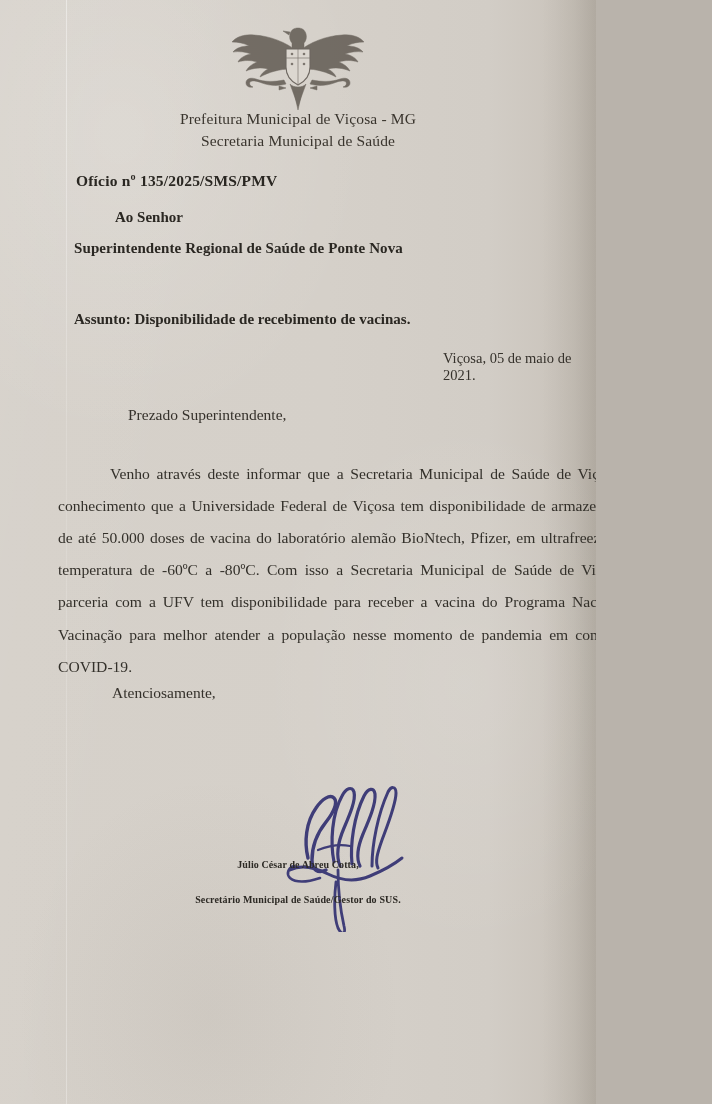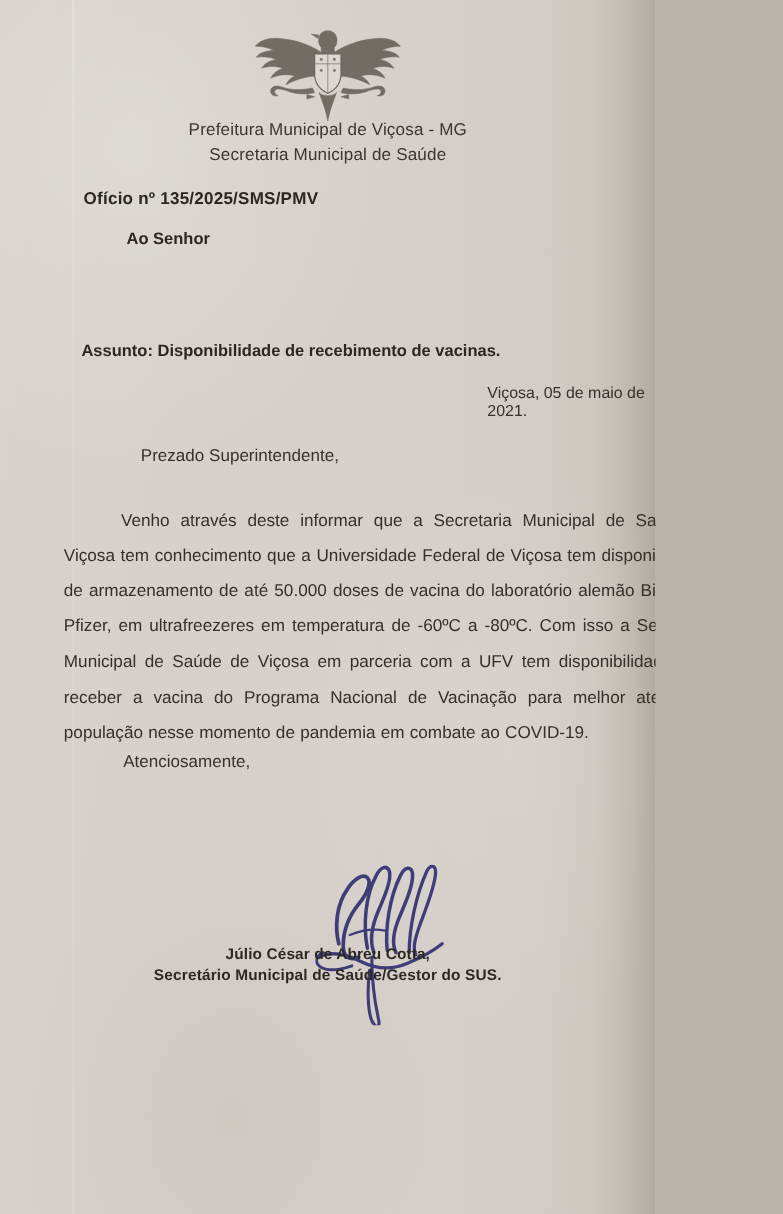--- a/index.html
+++ b/index.html
@@ -9,21 +9,21 @@
   }
 
   #page {
     position: relative;
     width: 596px;
     height: 1104px;
     overflow: hidden;
     background:
       linear-gradient(100deg, rgba(255,255,255,0.05) 0%, rgba(0,0,0,0.0) 35%),
       linear-gradient(to right, #d6d1ca 0%, #d5d0c9 55%, #d2cdc6 82%, #cbc5bd 93%, #c3bdb4 100%);
-    font-family: Liberation Sans, sans-serif;
+    font-family: Liberation Serif, serif;
     color: #2a2722;
   }
 
   
   .paper-tint {
     position: absolute;
     inset: 0;
     background:
       radial-gradient(60% 40% at 20% 12%, rgba(255,255,255,0.16), rgba(255,255,255,0) 70%),
       radial-gradient(50% 35% at 78% 62%, rgba(255,255,255,0.10), rgba(255,255,255,0) 70%),
@@ -173,26 +173,26 @@
     pointer-events: none;
   }
   .signature-mark svg { display: block; width: 100%; height: 100%; }
 
   .signer {
     position: absolute;
     left: 0; right: 0;
     top: 858px;
     text-align: center;
     font-weight: bold;
-    font-size: 14px;
+    font-size: 10px;
     line-height: 1.36;
     letter-spacing: 0.1px;
     color: #2c2924;
   }
-  .signer .line2 { letter-spacing: 0.15px; }
+  .signer .line2 { letter-spacing: 0.15px; margin-top: 21px; }
 </style>
 </head>
 <body>
 
 <div id="page">
 
   <div class="paper-tint"></div>
   <div class="crease crease-left"></div>
   <div class="crease crease-right-a"></div>
   <div class="crease crease-right-b"></div>
@@ -245,20 +245,21 @@
     <div class="org-header">
       <div>Prefeitura Municipal de Viçosa - MG</div>
       <div>Secretaria Municipal de Saúde</div>
     </div>
 
     <div class="oficio">Ofício nº 135/2025/SMS/PMV</div>
 
     <div class="ao-senhor">Ao Senhor</div>
 
     <div class="recipient">
+      <div>Superintendente Regional de Saúde de Ponte Nova</div>
     </div>
 
     <div class="assunto">Assunto: Disponibilidade de recebimento de vacinas.</div>
 
     <div class="date-line">Viçosa, 05 de  maio de 2021.</div>
 
     <div class="salutation">Prezado Superintendente,</div>
 
     <div class="body-text">Venho através deste informar que a Secretaria Municipal de Saúde de Viçosa tem conhecimento que a Universidade Federal de Viçosa tem disponibilidade de armazenamento de até 50.000 doses de vacina do laboratório alemão BioNtech, Pfizer, em ultrafreezeres em temperatura de -60ºC a -80ºC. Com isso a Secretaria Municipal de Saúde de Viçosa em parceria com a UFV tem disponibilidade para receber a vacina do Programa Nacional de Vacinação para melhor atender a população nesse momento de pandemia em combate ao COVID-19.</div>
 

